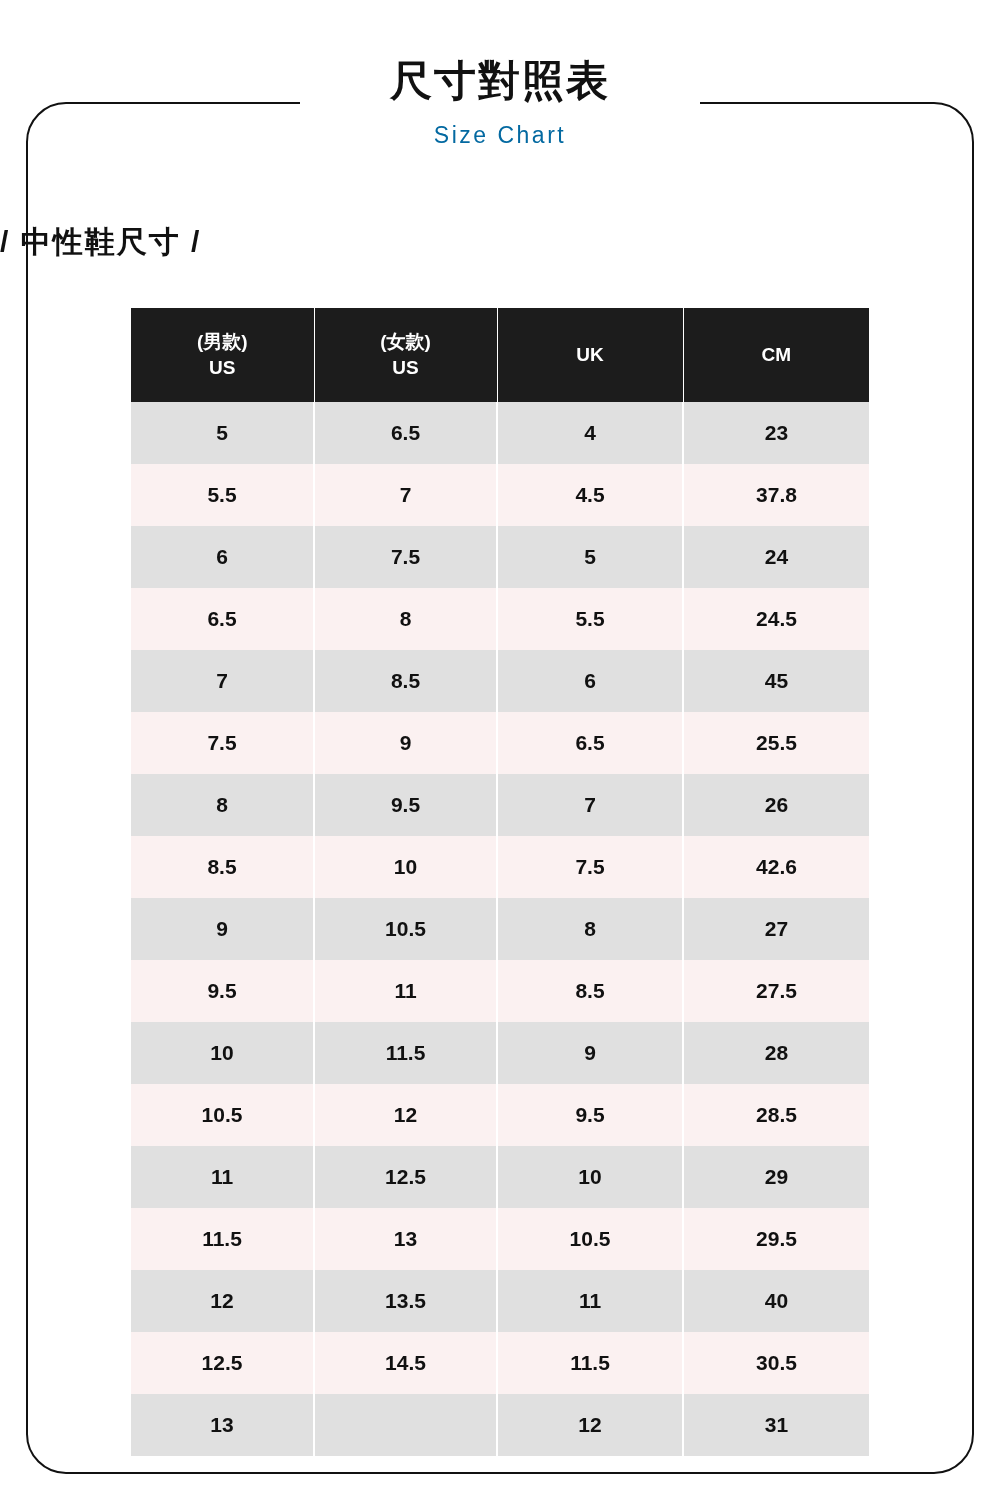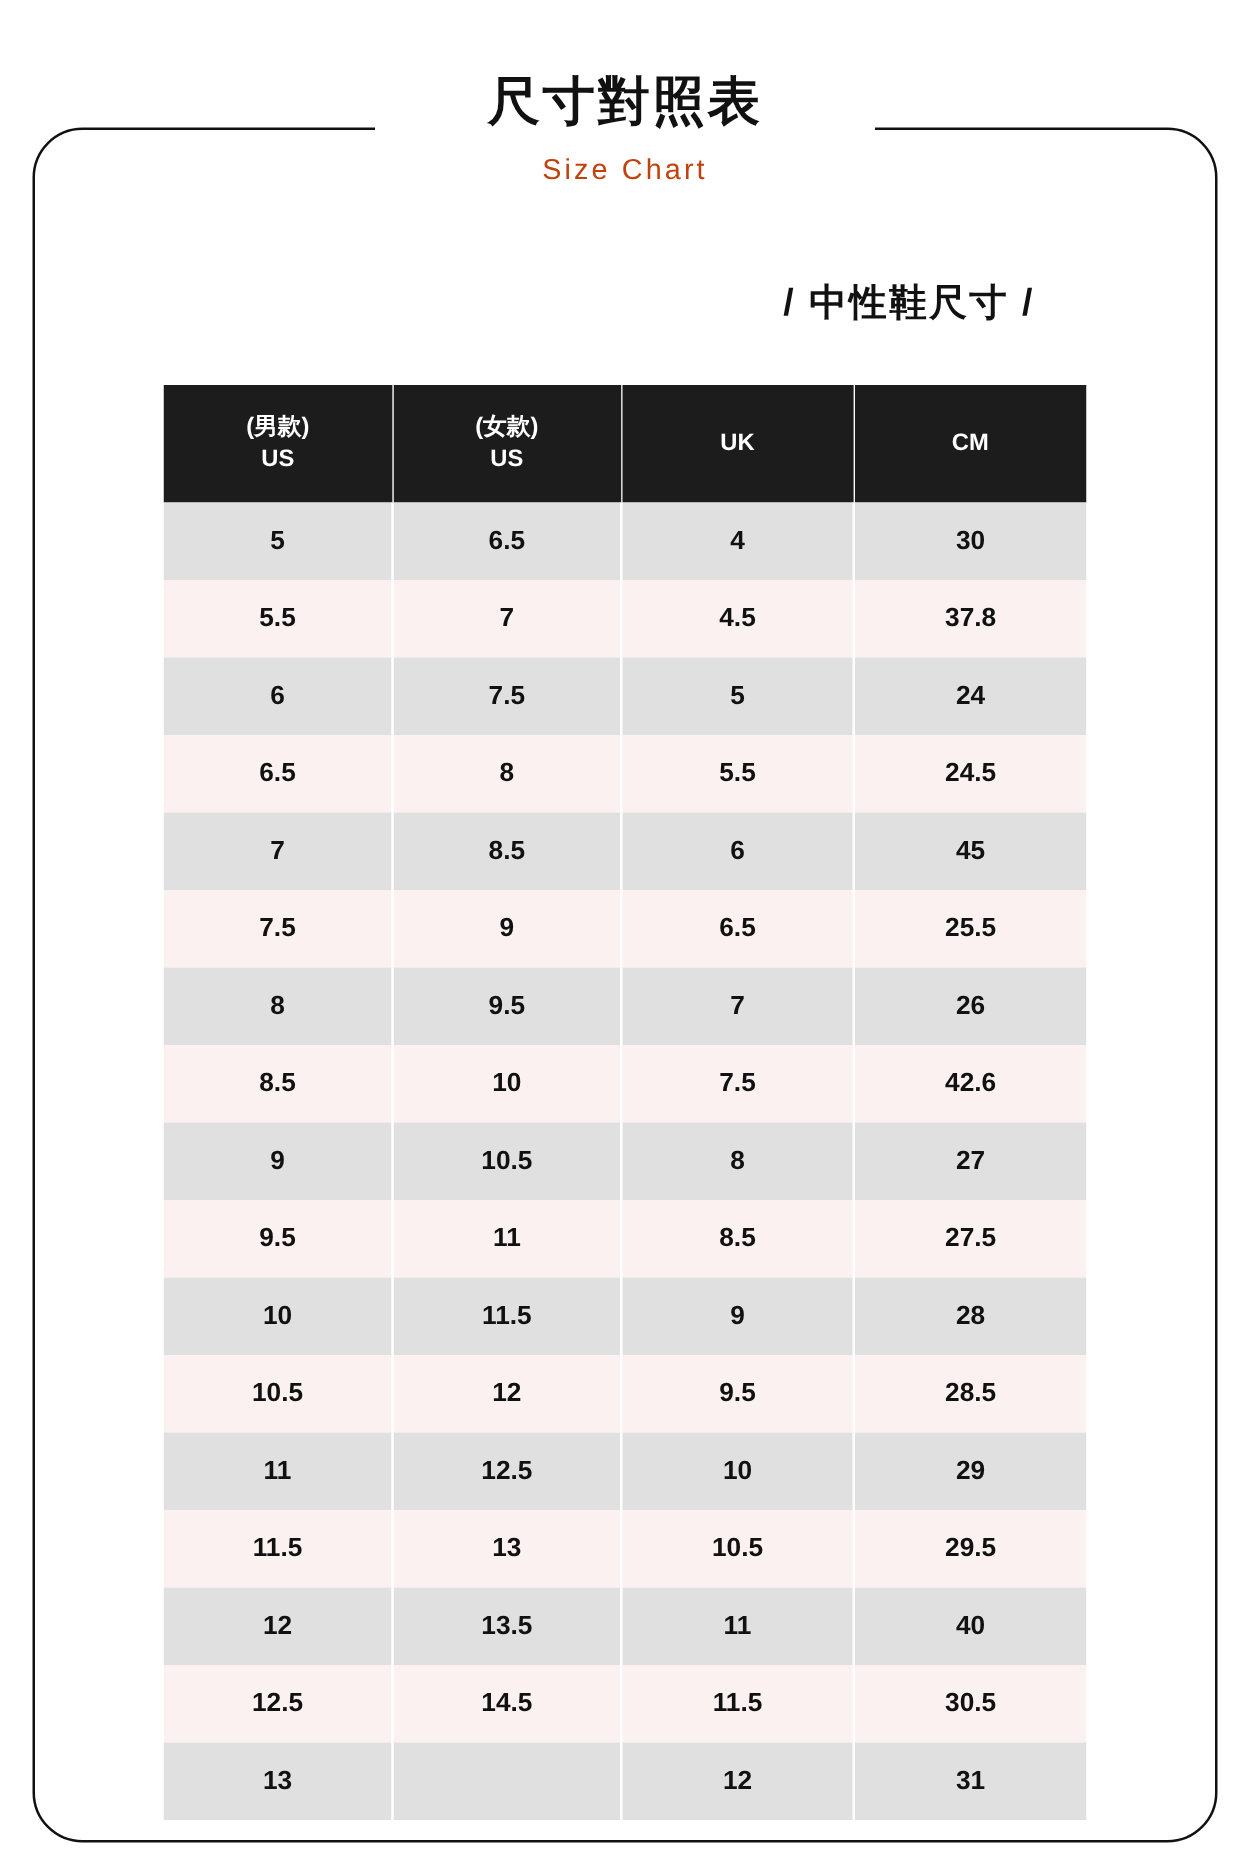--- a/index.html
+++ b/index.html
@@ -60,29 +60,29 @@
     line-height: 1.1;
     color: #111111;
     margin: 0;
   }
 
   .title-en {
     margin-top: 18px;
     font-size: 23px;
     font-weight: 400;
     letter-spacing: 2.5px;
-    color: #c2410c;
+    color: #0369a1;
   }
 
   .section-label {
     position: absolute;
     left: 0;
     top: 222px;
     width: 828px;
-    text-align: right;
+    text-align: left;
     font-size: 30px;
     font-weight: 700;
     letter-spacing: 2px;
     color: #111111;
   }
 
   .table-wrap {
     position: absolute;
     left: 131px;
     top: 308px;
@@ -175,21 +175,21 @@
           <th>
             <span class="sub">CM</span>
           </th>
         </tr>
       </thead>
       <tbody>
         <tr class="row-even">
           <td>5</td>
           <td>6.5</td>
           <td>4</td>
-          <td>30</td>
+          <td>23</td>
         </tr>
         <tr class="row-odd">
           <td>5.5</td>
           <td>7</td>
           <td>4.5</td>
           <td>37.8</td>
         </tr>
         <tr class="row-even">
           <td>6</td>
           <td>7.5</td>

